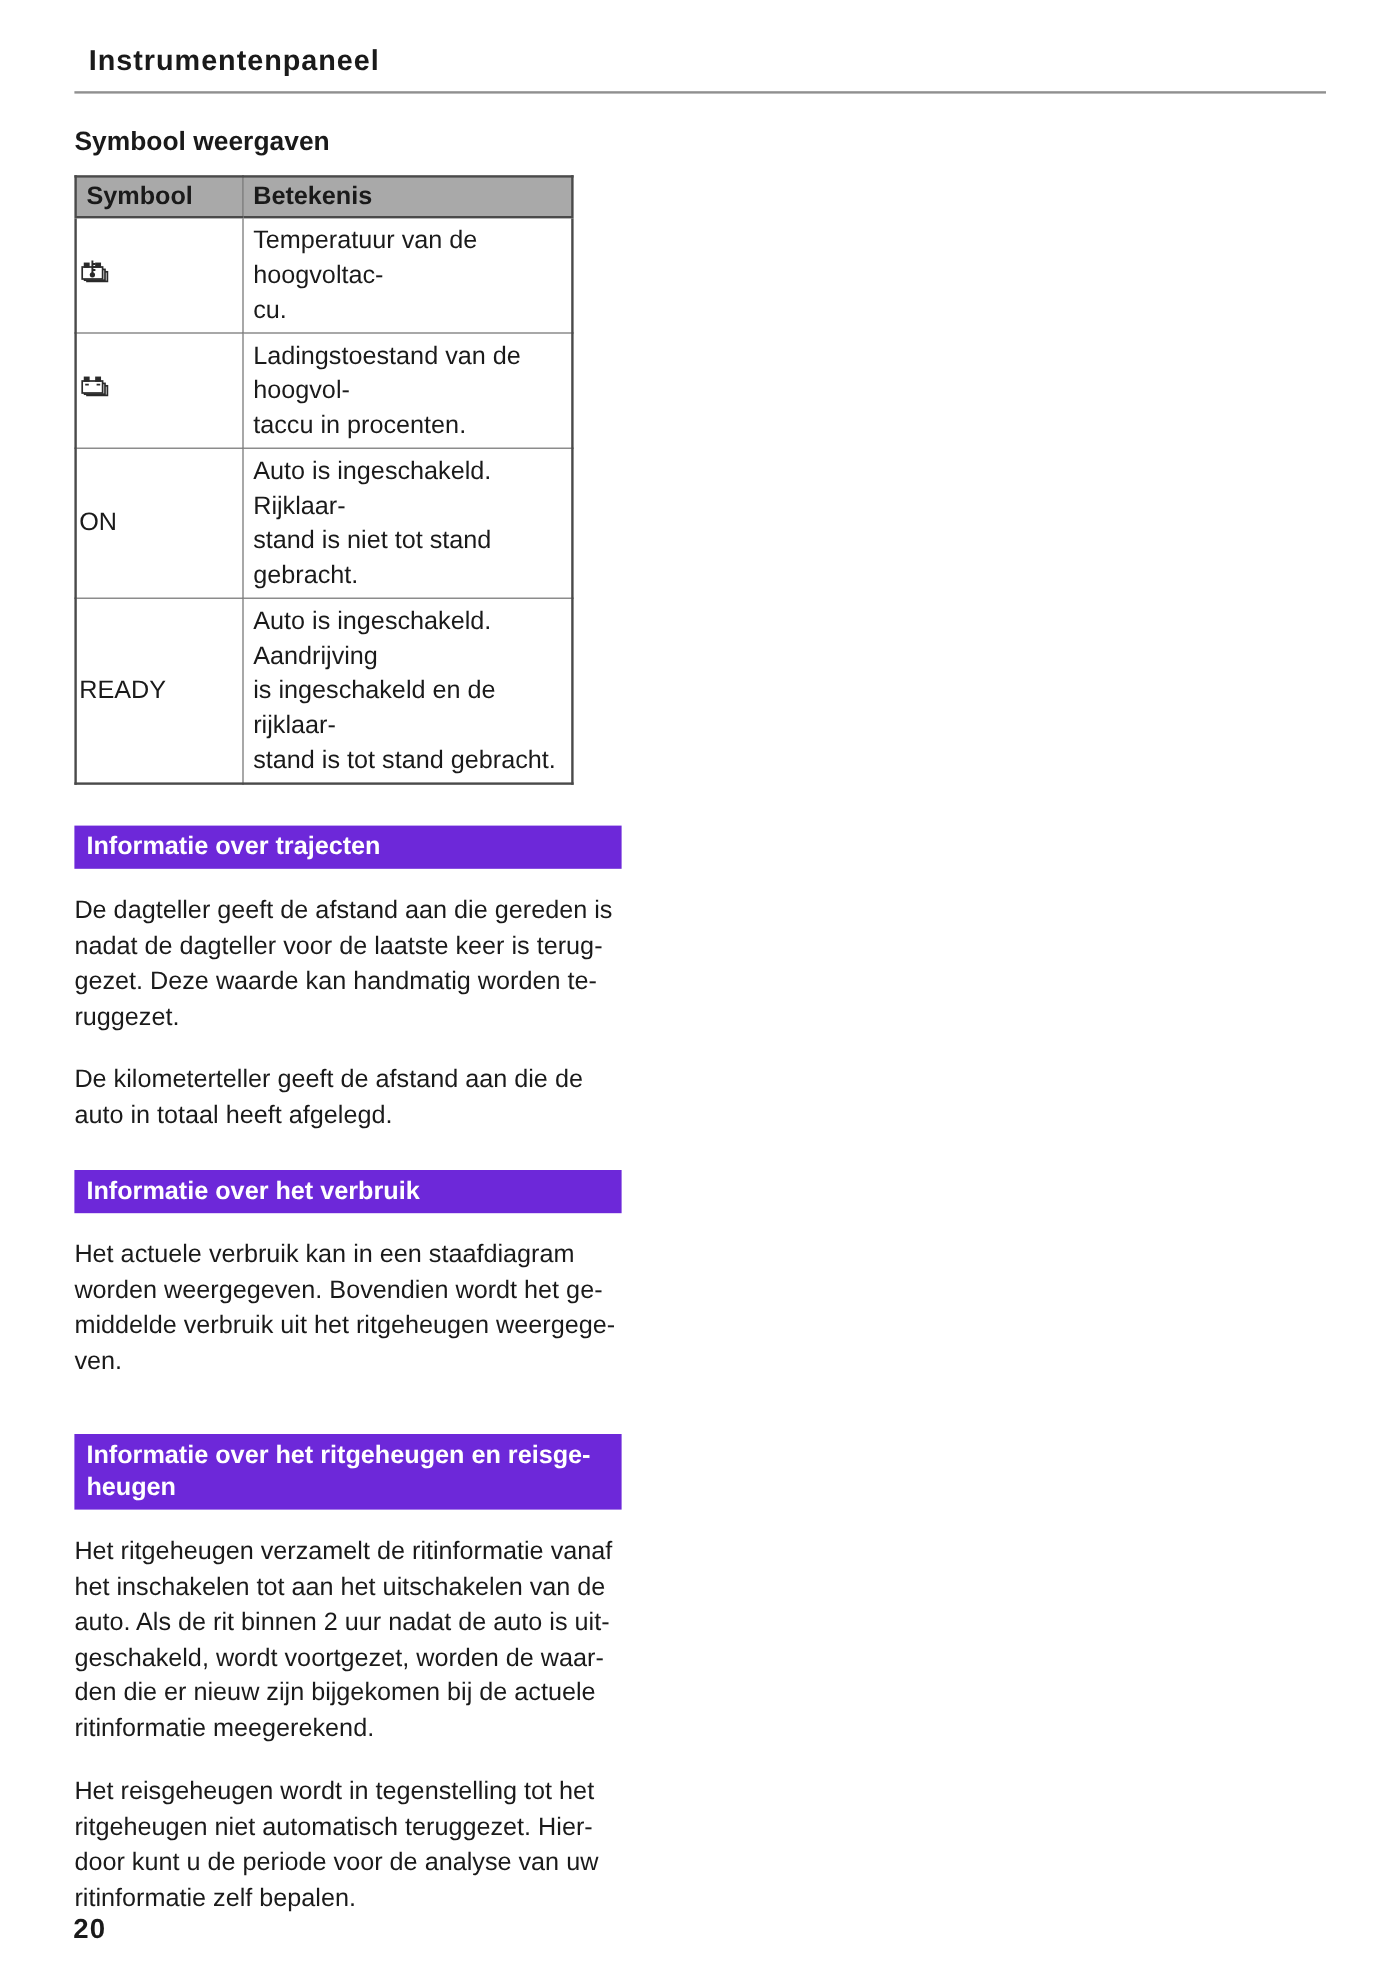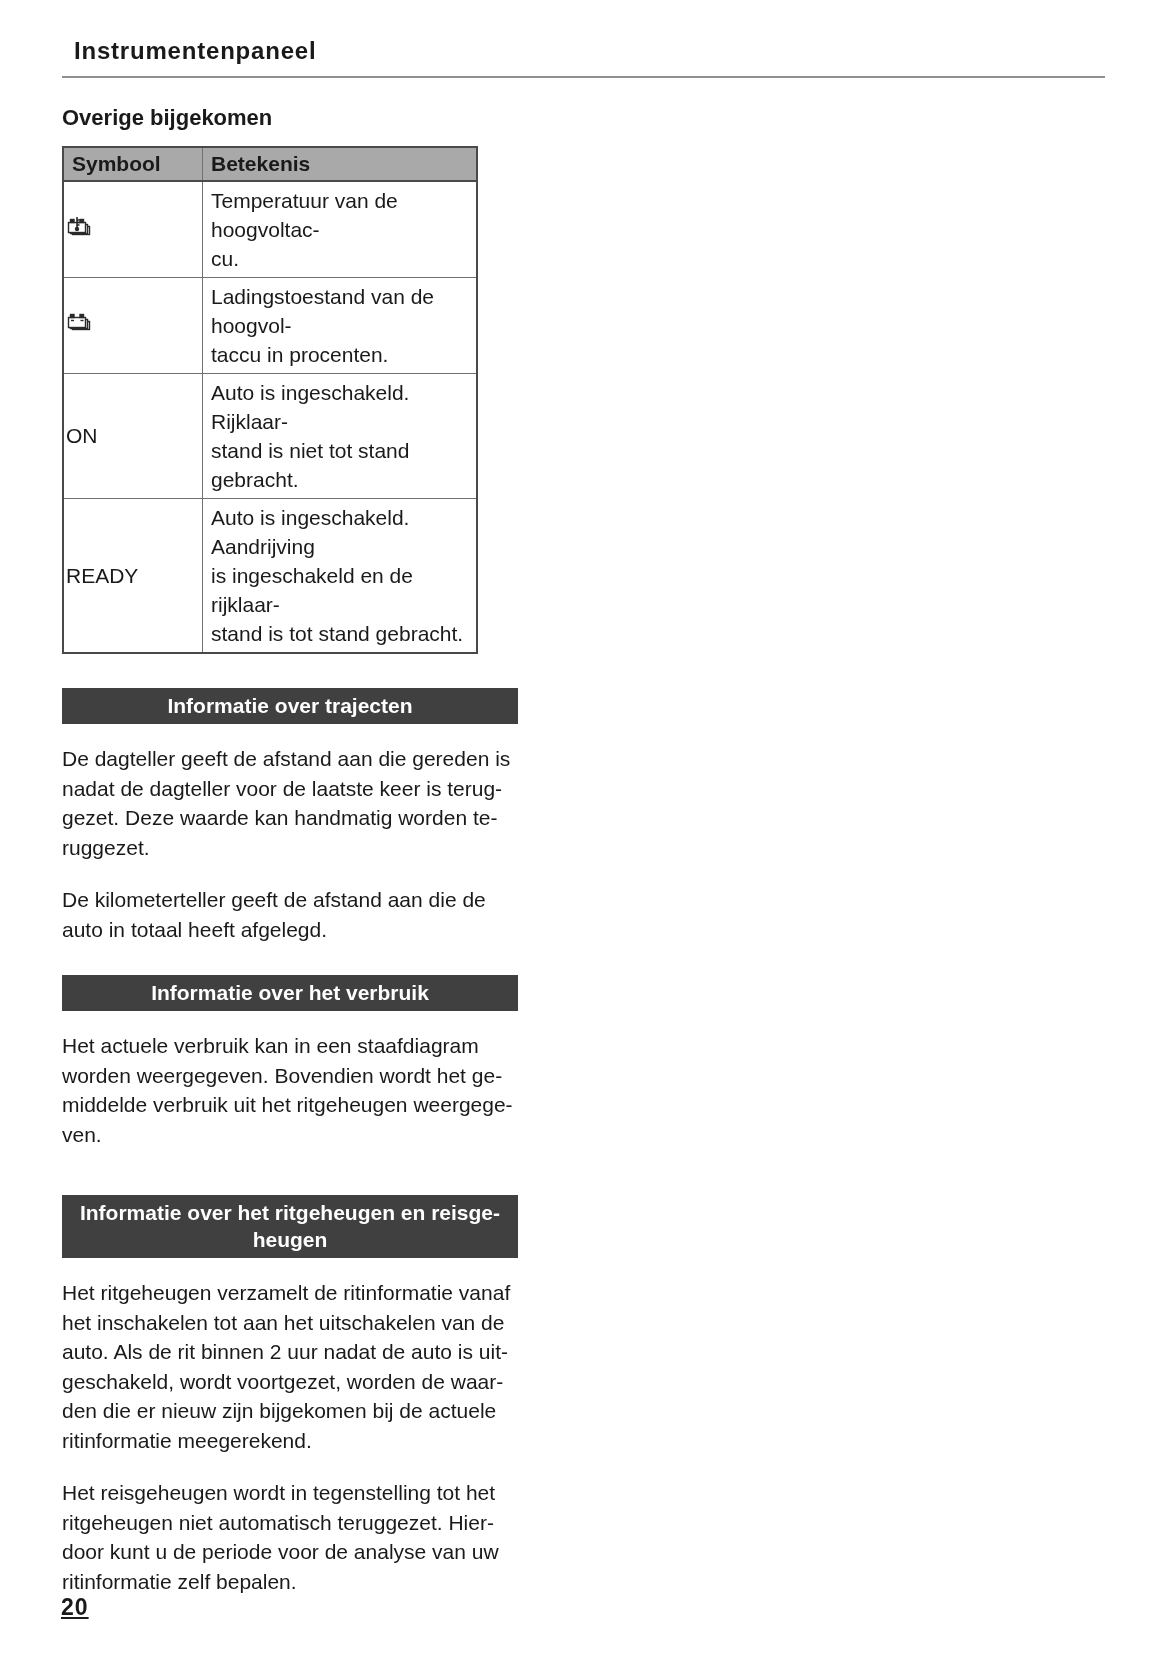--- a/index.html
+++ b/index.html
@@ -37,51 +37,50 @@
   table.symbols th{
     background:#a9a9a9;text-align:left;font-weight:bold;
     padding:4px 8px;border-bottom:2px solid #4a4a4a;
   }
   th.col-symbol, td.symbol-cell{width:122px;}
   td.symbol-cell{text-align:left;padding:4px 2px;}
   td.meaning-cell{
     padding:4px 8px;line-height:29px;white-space:pre-line;
   }
   .banner{
-    background:#404040;color:#ffffff;font-weight:bold;
+    background:#6d28d9;color:#ffffff;font-weight:bold;
     font-size:21px;line-height:27px;
     padding:4px 10px 5px 10px;width:436px;
     white-space:pre-line;
-    text-align:center;
   }
   .banner.first{margin-top:34px;}
   .banner.mid{margin-top:31px;}
   .banner.two-line{margin-top:46px;}
   .para{
     font-size:21px;line-height:29.5px;margin:20px 0 0 0;
     white-space:pre-line;width:480px;
   }
   .para + .para{margin-top:23px;}
   .page-number{
     position:absolute;left:61px;top:1594px;
-    font-size:23px;font-weight:bold;letter-spacing:1px;text-decoration:underline;
+    font-size:23px;font-weight:bold;letter-spacing:1px;
   }
   .sym-icon{display:inline-block;vertical-align:middle;}
 </style>
 </head>
 <body>
 
 <div class="page">
   <div class="content">
 
     <h1 class="doc-title">Instrumentenpaneel</h1>
     <hr class="header-rule">
 
     <div class="col">
-      <h2 class="section-heading">Overige bijgekomen</h2>
+      <h2 class="section-heading">Symbool weergaven</h2>
 
       <table class="symbols">
         <thead>
           <tr>
             <th class="col-symbol">Symbool</th>
             <th>Betekenis</th>
           </tr>
         </thead>
         <tbody>
           <tr>

